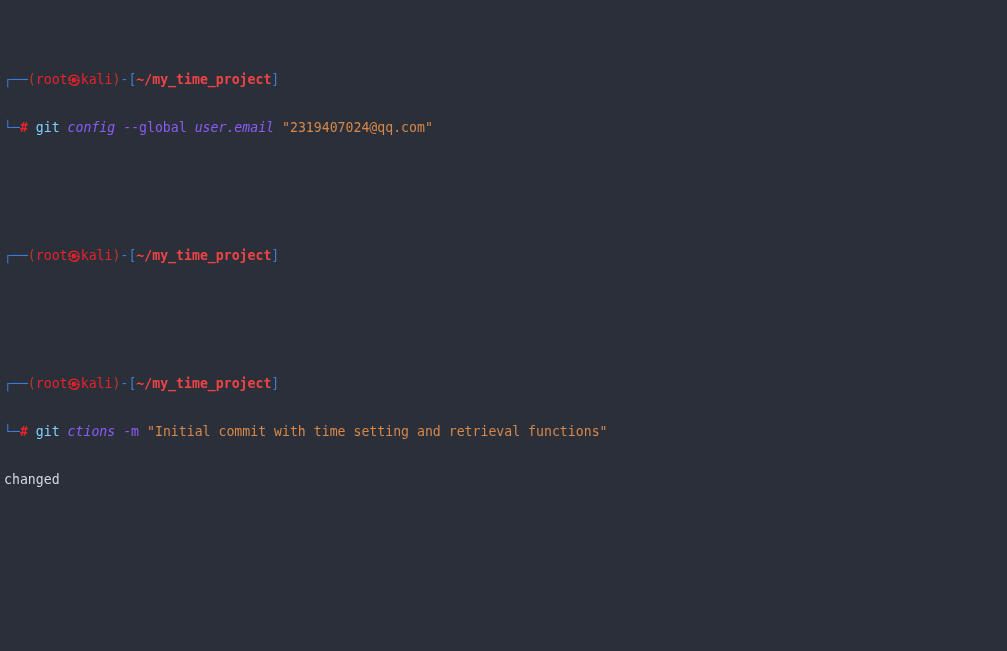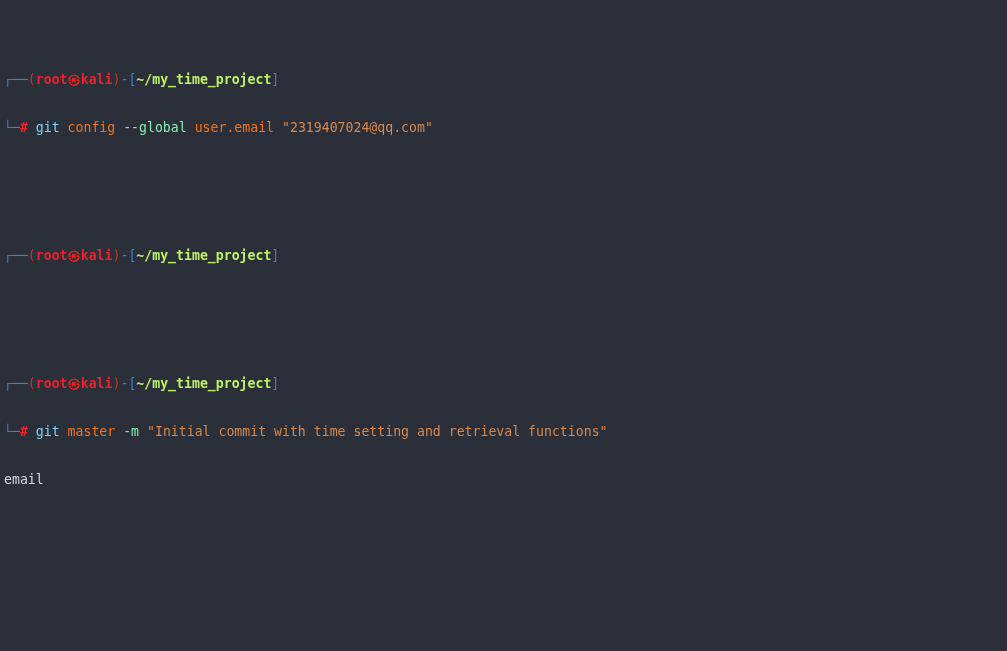--- a/index.html
+++ b/index.html
@@ -117,30 +117,30 @@
     position: relative;
     padding: 8px 0 0 4px;
     white-space: pre;
   }
   .line { height: 16px; }
   .blank { height: 16px; }
 
   
   .p-box   { color: #3a7fd5; }
   .p-paren { color: #c0392b; }
-  .p-user  { color: #e8232a; font-weight: bold; }
+  .p-user  { color: #e8232a; font-weight: normal; }
   .p-at    { color: #e8232a; font-weight: bold; }
   .p-dash  { color: #3a7fd5; }
   .p-brk   { color: #3a7fd5; }
-  .p-path  { color: #bef264; font-weight: bold; }
+  .p-path  { color: #ef4444; font-weight: bold; }
   .p-hash  { color: #e8232a; font-weight: bold; }
 
   .cmd     { color: #7dd3fc; }
-  .opt     { color: #86efac; }
-  .plain   { color: #f97316; }
+  .opt     { color: #8b5cf6; }
+  .plain   { color: #8b5cf6; font-style: italic; }
   .str     { color: #d8884a; }
   .out     { color: #d3d7e0; }
 </style>
 </head>
 <body>
 
 <div id="terminal">
 
   <div id="wallpaper">
     <div class="wp band1"></div>
@@ -162,22 +162,22 @@
     <div class="line"><span class="p-box">┌──</span><span class="p-paren">(</span><span class="p-user">root</span><span class="p-at">㉿</span><span class="p-user">kali</span><span class="p-paren">)</span><span class="p-dash">-</span><span class="p-brk">[</span><span class="p-path">~/my_time_project</span><span class="p-brk">]</span></div>
     <div class="line"><span class="p-box">└─</span><span class="p-hash">#</span><span class="plain"> </span><span class="cmd">git</span><span class="plain"> </span><span class="plain">config</span><span class="plain"> </span><span class="opt">--global</span><span class="plain"> </span><span class="plain">user.email</span><span class="plain"> </span><span class="str">"2319407024@qq.com"</span></div>
     <div class="blank"></div>
 
     
     <div class="line"><span class="p-box">┌──</span><span class="p-paren">(</span><span class="p-user">root</span><span class="p-at">㉿</span><span class="p-user">kali</span><span class="p-paren">)</span><span class="p-dash">-</span><span class="p-brk">[</span><span class="p-path">~/my_time_project</span><span class="p-brk">]</span></div>
     <div class="blank"></div>
 
     
     <div class="line"><span class="p-box">┌──</span><span class="p-paren">(</span><span class="p-user">root</span><span class="p-at">㉿</span><span class="p-user">kali</span><span class="p-paren">)</span><span class="p-dash">-</span><span class="p-brk">[</span><span class="p-path">~/my_time_project</span><span class="p-brk">]</span></div>
-    <div class="line"><span class="p-box">└─</span><span class="p-hash">#</span><span class="plain"> </span><span class="cmd">git</span><span class="plain"> </span><span class="plain">master</span><span class="plain"> </span><span class="opt">-m</span><span class="plain"> </span><span class="str">"Initial commit with time setting and retrieval functions"</span></div>
-    <div class="line out">email</div>
+    <div class="line"><span class="p-box">└─</span><span class="p-hash">#</span><span class="plain"> </span><span class="cmd">git</span><span class="plain"> </span><span class="plain">ctions</span><span class="plain"> </span><span class="opt">-m</span><span class="plain"> </span><span class="str">"Initial commit with time setting and retrieval functions"</span></div>
+    <div class="line out">changed</div>
     
     
 
     
     
     
     
 
     
     

